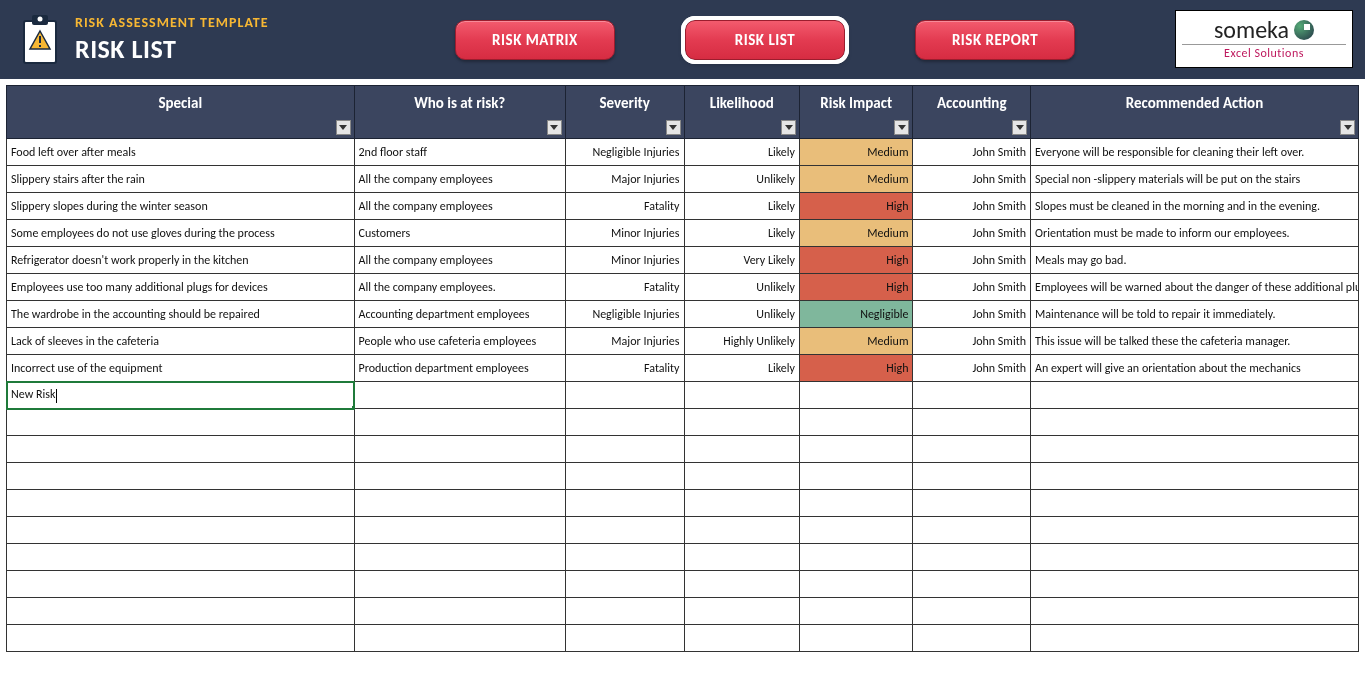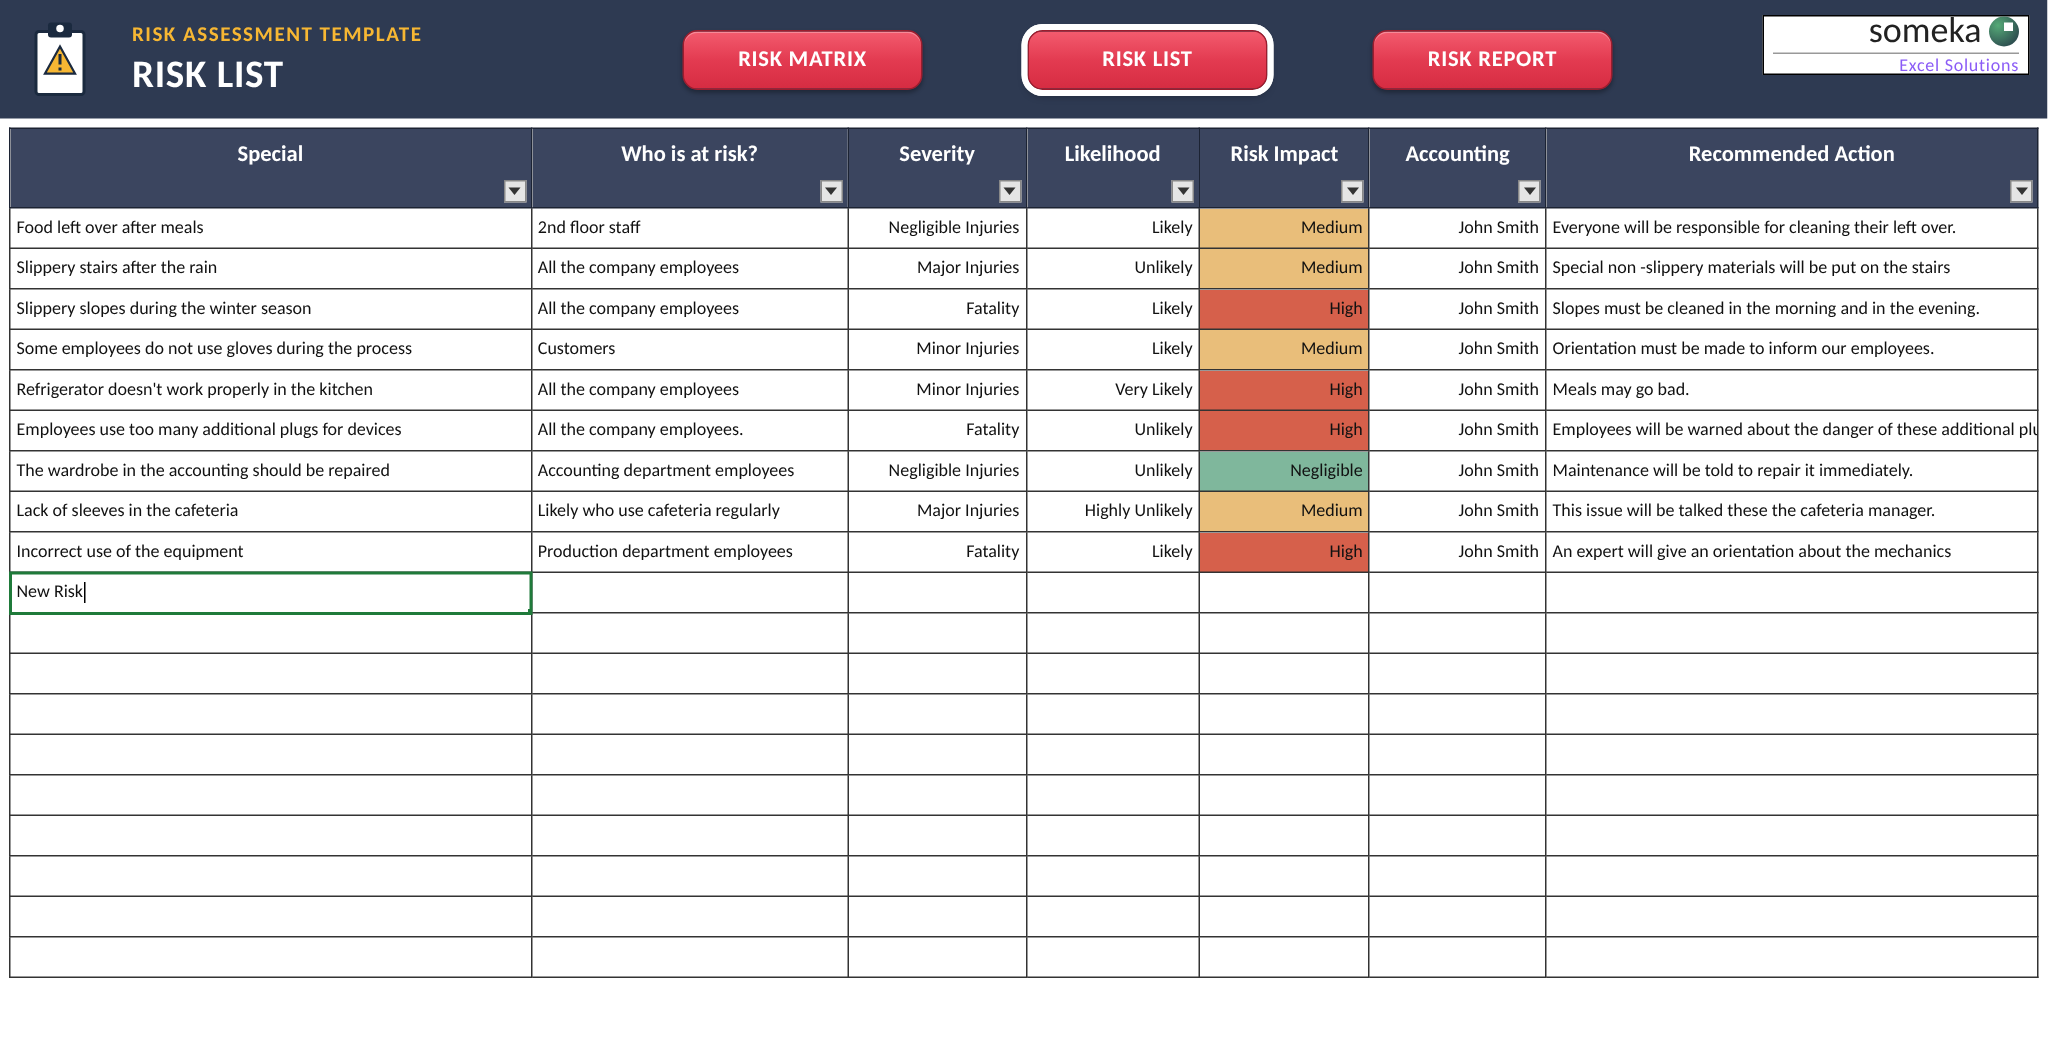--- a/index.html
+++ b/index.html
@@ -14,21 +14,21 @@
     display: flex;
     align-items: center;
     background: #2E3A52;
     height: 79px;
     position: relative;
   }
   .logo-block {
     display: flex;
     align-items: center;
     padding-left: 18px;
-    gap: 26px;
+    gap: 13px;
   }
   .clip-icon {
     width: 44px; height: 54px;
     display: flex; align-items: center; justify-content: center;
   }
   .clip-icon svg { width: 44px; height: 54px; }
   .titles { display: flex; flex-direction: column; justify-content: center; }
   .template-line {
     color: #F7B733;
     font-size: 14px;
@@ -66,27 +66,27 @@
   .nav-btn.active {
     outline: 4px solid #fff;
     outline-offset: 0;
     box-shadow: 0 0 0 4px #fff, 0 3px 6px rgba(0,0,0,0.4);
   }
   .brand {
     position: absolute;
     right: 12px; top: 10px;
     background: #fff;
     border: 1px solid #000;
-    width: 178px; height: 40px;
+    width: 178px; height: 58px;
     display: flex; flex-direction: column;
-    align-items: flex-end; justify-content: center;
+    align-items: center; justify-content: center;
     padding: 4px 6px;
   }
   .brand-main { font-size: 24px; font-weight: 400; color: #222; line-height:1; display:flex; align-items:center; gap:3px;}
-  .brand-sub { font-size: 12px; color: #8b5cf6; letter-spacing: 0.5px; }
+  .brand-sub { font-size: 12px; color: #be185d; letter-spacing: 0.5px; }
   .brand-divider { width:100%; border-top:1px solid #999; margin: 2px 0 1px; }
   .brand-dot { display:inline-block; width:20px; height:20px; border-radius:50%; background:radial-gradient(circle at 30% 30%, #5a7, #234); margin-left:2px; position:relative; }
   .brand-dot::after{ content:""; position:absolute; inset:4px; background:conic-gradient(#fff 0 25%, transparent 0);} 
 
   table.risk-table {
     border-collapse: collapse;
     width: 1353px;
     margin-left: 6px;
     margin-top: 6px;
     table-layout: fixed;
@@ -267,21 +267,21 @@
         <td class="col-hazard left">The wardrobe in the accounting should be repaired</td>
         <td class="col-who left">Accounting department employees</td>
         <td class="col-severity center">Negligible Injuries</td>
         <td class="col-likelihood center">Unlikely</td>
         <td class="col-impact center impact-Negligible">Negligible</td>
         <td class="col-resp center">John Smith</td>
         <td class="col-action left">Maintenance will be told to repair it immediately.</td>
       </tr>
       <tr>
         <td class="col-hazard left">Lack of sleeves in the cafeteria</td>
-        <td class="col-who left">Likely who use cafeteria regularly</td>
+        <td class="col-who left">People who use cafeteria employees</td>
         <td class="col-severity center">Major Injuries</td>
         <td class="col-likelihood center">Highly Unlikely</td>
         <td class="col-impact center impact-Medium">Medium</td>
         <td class="col-resp center">John Smith</td>
         <td class="col-action left">This issue will be talked these the cafeteria manager.</td>
       </tr>
       <tr>
         <td class="col-hazard left">Incorrect use of the equipment</td>
         <td class="col-who left">Production department employees</td>
         <td class="col-severity center">Fatality</td>

